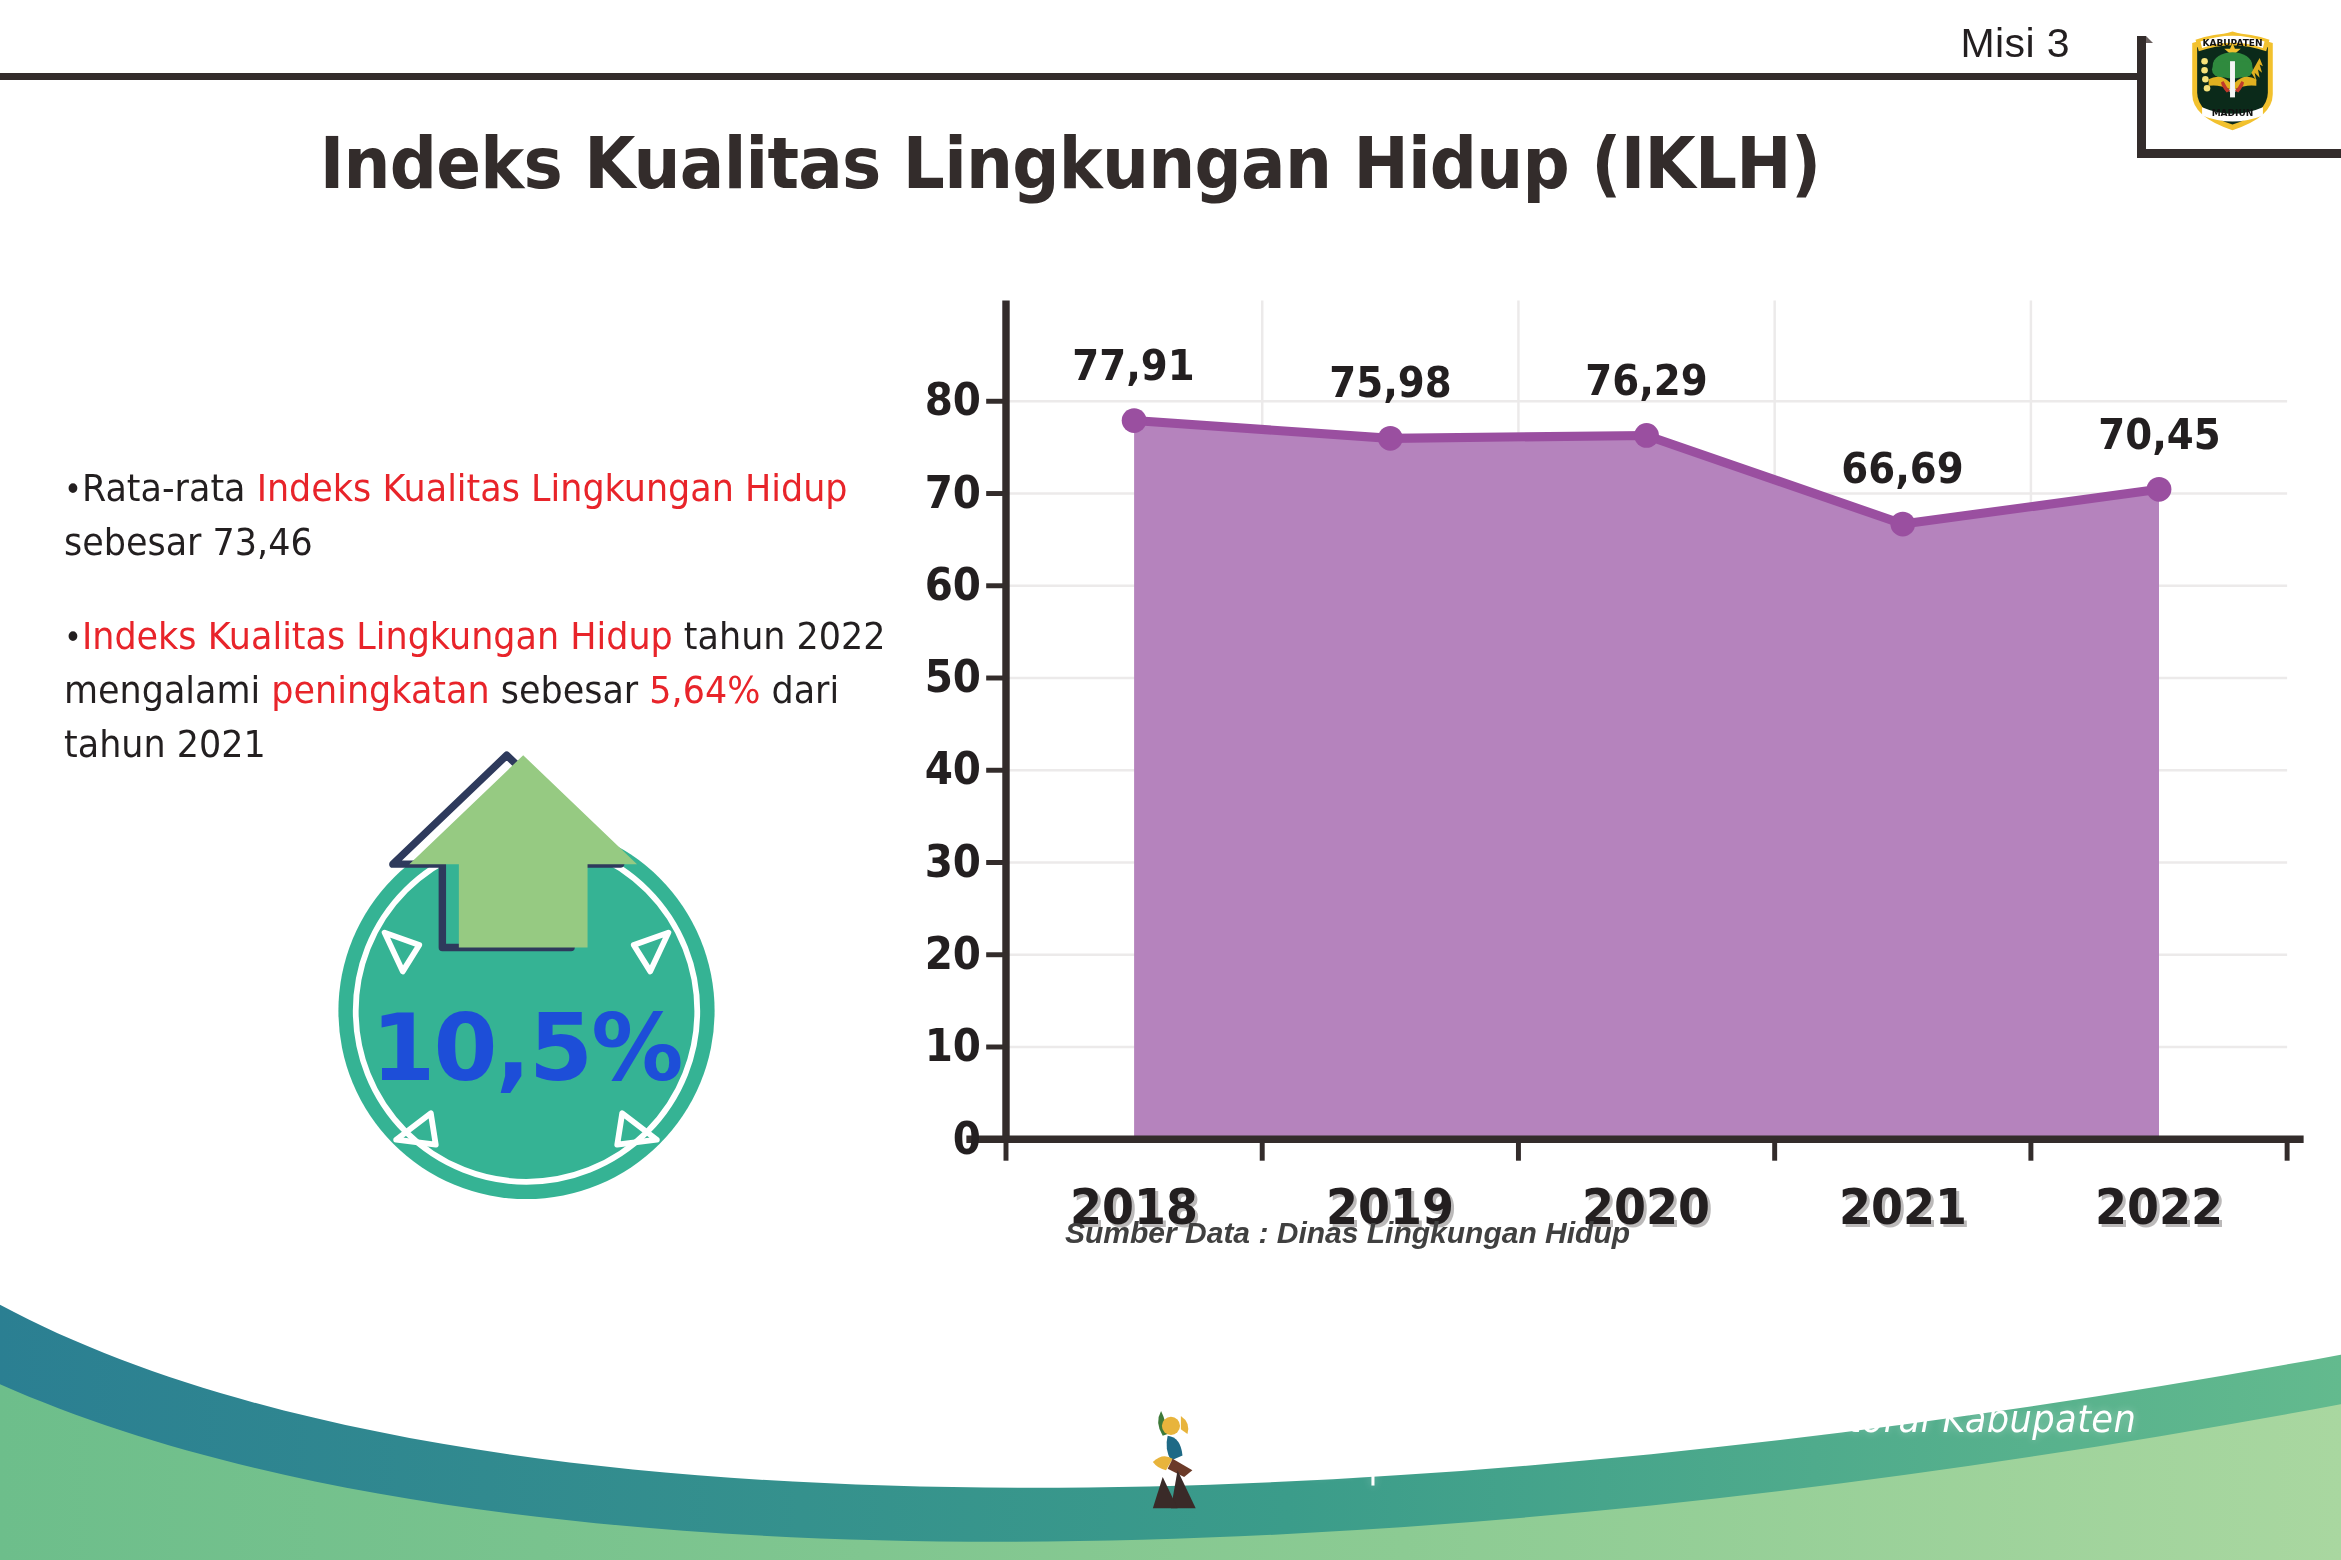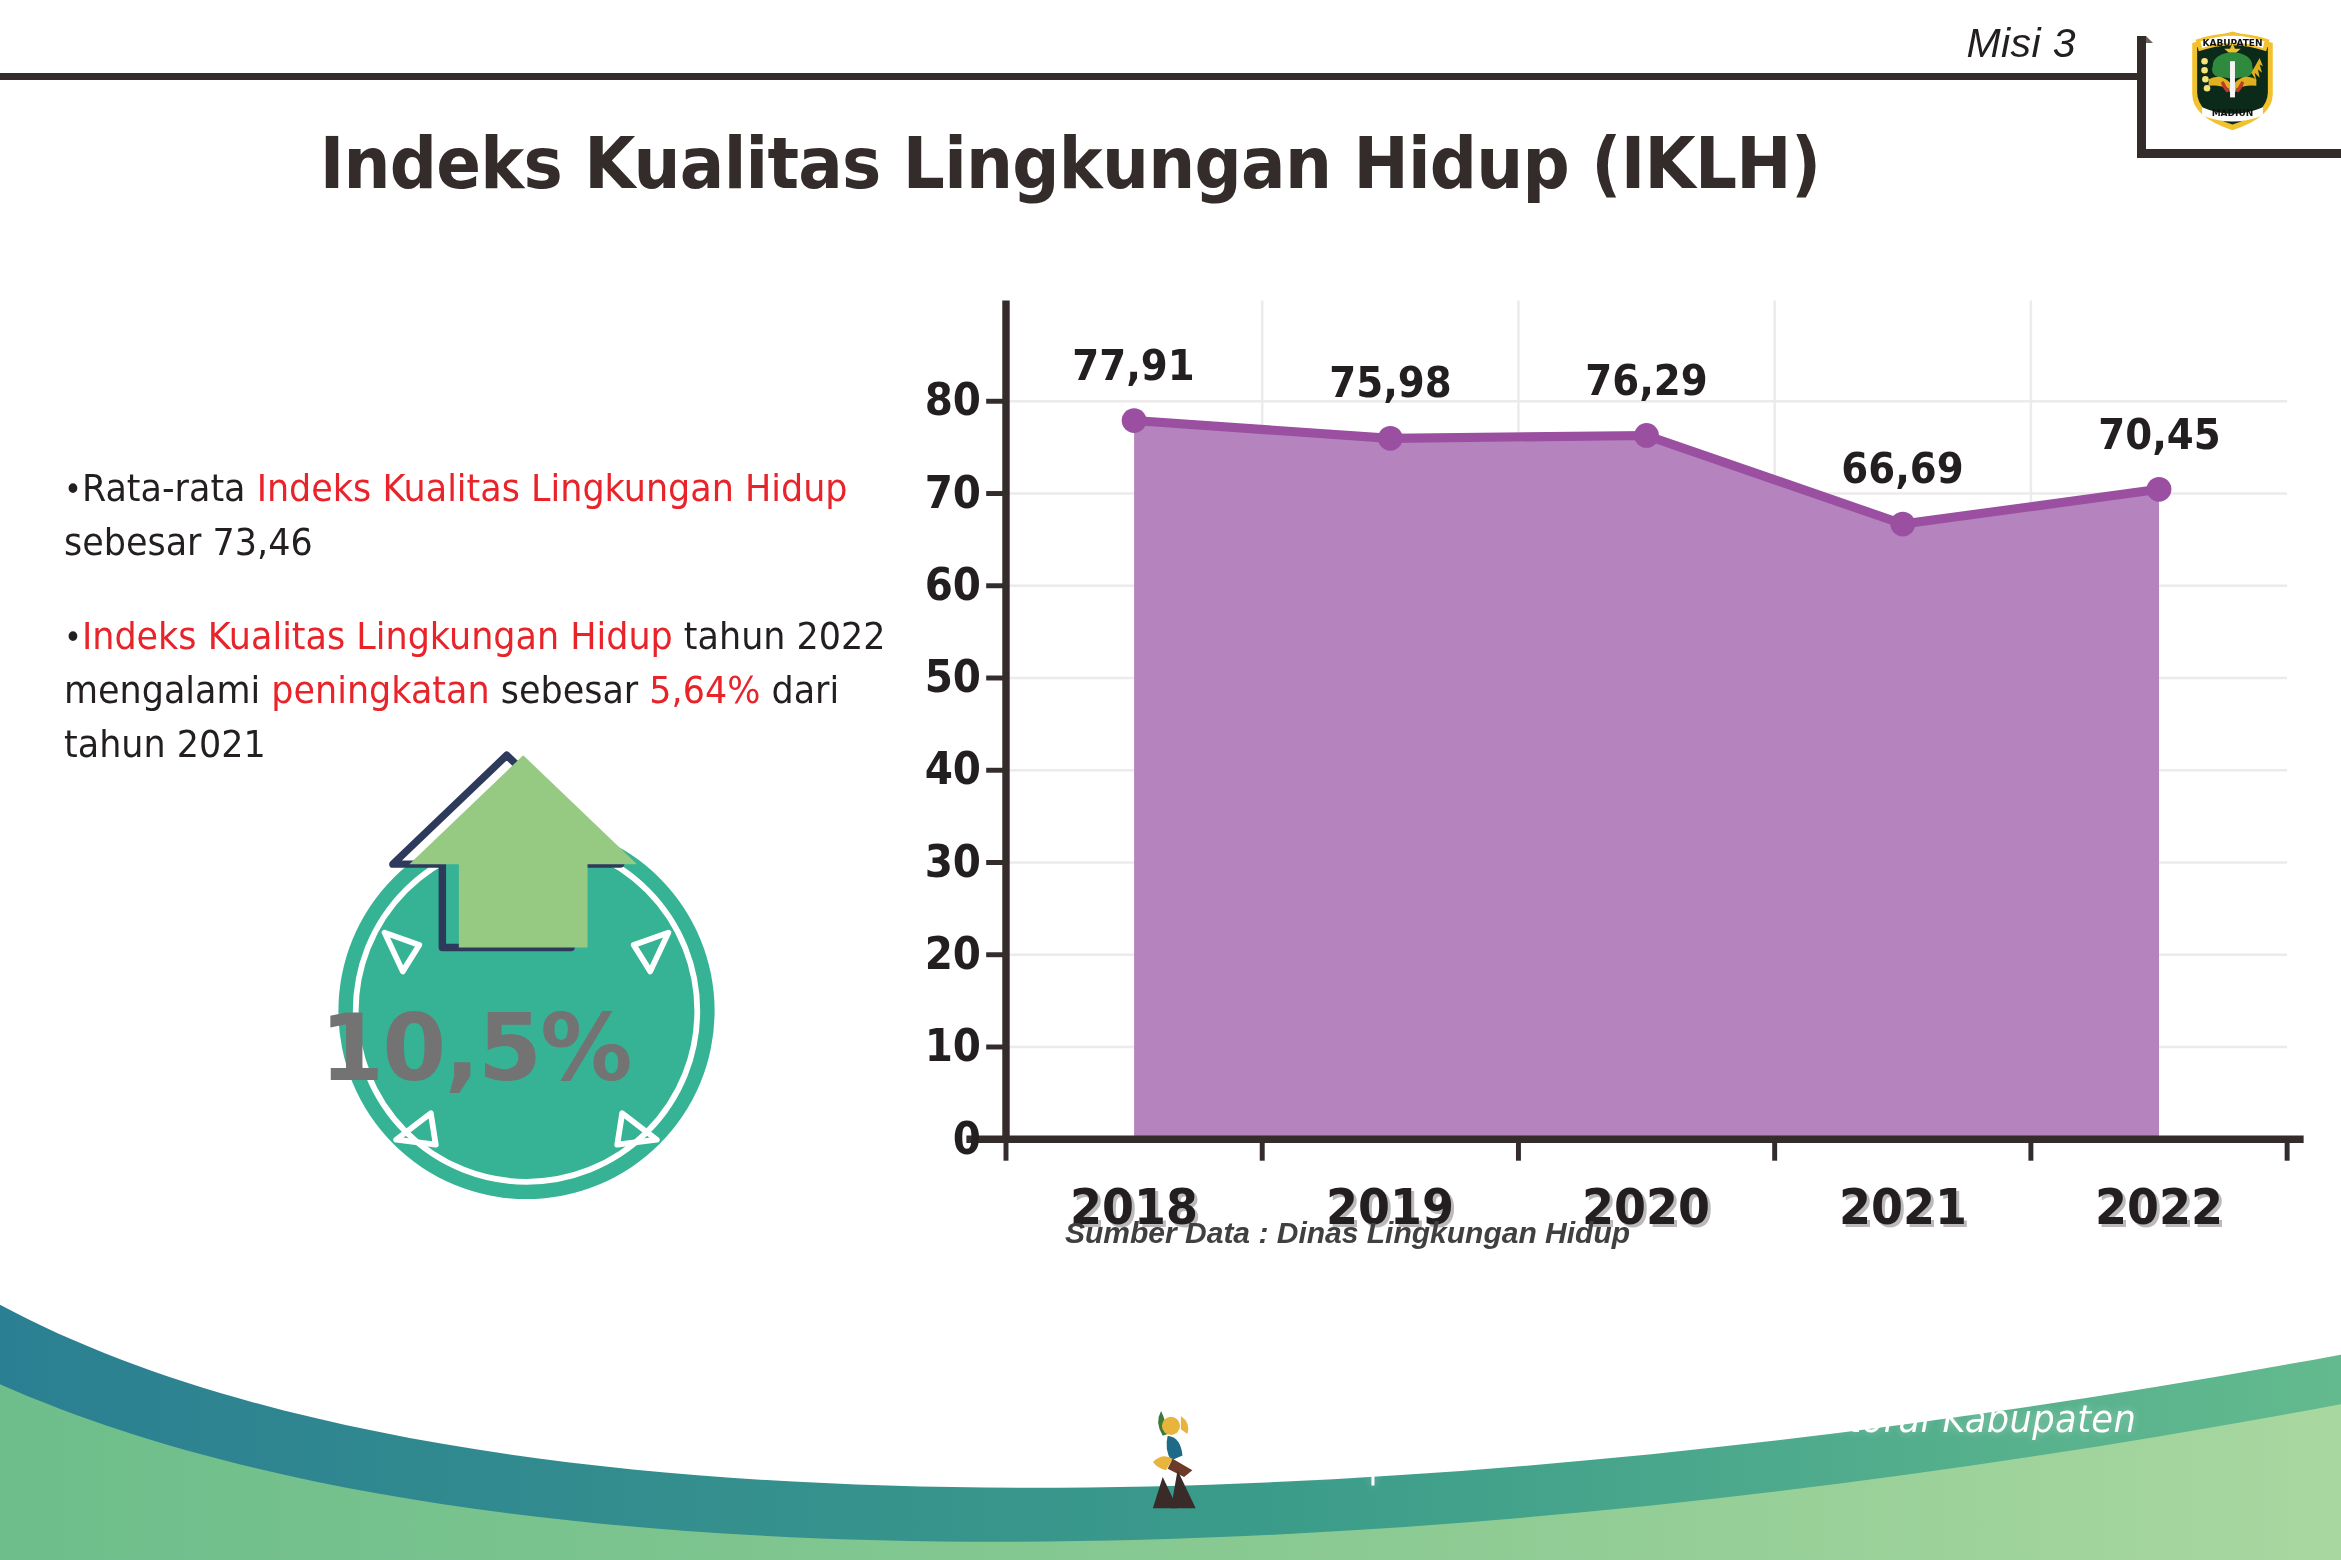--- a/index.html
+++ b/index.html
@@ -11,23 +11,23 @@
     background:#ffffff;
   }
 
   
   .hdr-rule {
     position:absolute; left:0; top:73px;
     width:2140px; height:7.4px;
     background:#332C2B;
   }
   .misi-label {
-    position:absolute; right:266px; top:20px;
+    position:absolute; right:272px; top:20px;
     font-family:"Liberation Sans", sans-serif;
-    font-style:italic; font-size:41px; color:#231f20;
+    font-size:41px; color:#231f20;
     letter-spacing:0.4px;
   }
   .logo-bracket {
     position:absolute; left:2137px; top:36px;
     width:205px; height:122px;
   }
   .logo-bracket .vbar {
     position:absolute; left:0; top:0;
     width:9px; height:122px; background:#332C2B;
   }
@@ -76,24 +76,25 @@
   .hl { color:#E8242A; }
 
   
   .badge-wrap {
     position:absolute; left:320px; top:747px;
     width:413px; height:462px;
   }
   .badge-arrow { position:absolute; left:0; top:0; width:413px; height:462px; }
   .badge-pct {
     position:absolute; left:0; top:248px; width:413px;
+    text-align:center;
     font-family:"DejaVu Sans", sans-serif;
     font-weight:bold;
     font-size:92px;
-    color:#737373;
+    color:#1d4ed8;
     letter-spacing:-1.7px;
   }
 
   
   .chart {
     position:absolute; left:966px; top:289px;
     width:1338px; height:875px;
   }
   .chart svg { display:block; }
   .ylab {

